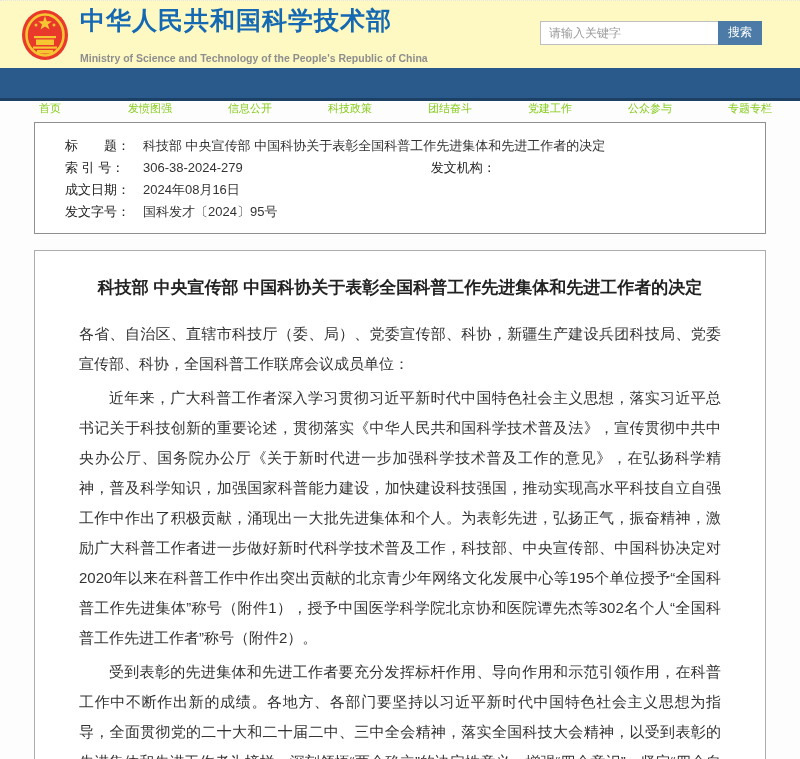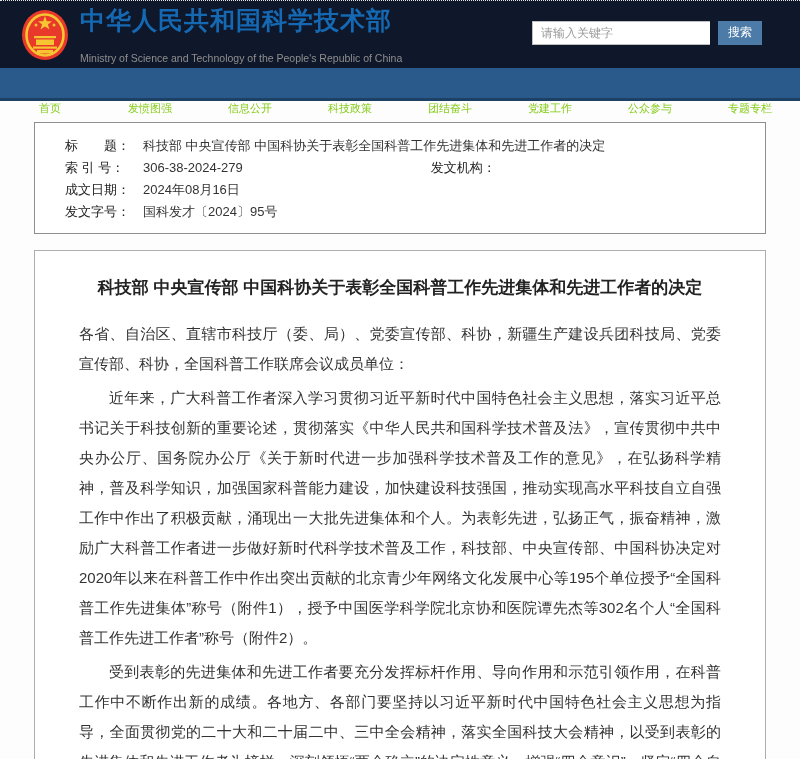--- a/index.html
+++ b/index.html
@@ -1,28 +1,28 @@
 <!DOCTYPE html>
 <html><head>
 <meta charset="utf-8">
 <style>
   * { margin:0; padding:0; box-sizing:border-box; }
   html,body { width:800px; height:759px; overflow:hidden; background:#fff;
     font-family:"Liberation Sans","DejaVu Sans",sans-serif; }
   .page { width:800px; height:759px; position:relative; background:#fdfdfd; }
 
   
-  .site-header { height:68px; background:#0f172a; display:flex; align-items:center;
+  .site-header { height:68px; background:#fef9c3; display:flex; align-items:center;
     justify-content:space-between; padding:0 38px 0 20px; border-top:1px dotted #e5e5e5; }
   .brand { display:flex; align-items:center; }
   .emblem { width:50px; height:54px; display:inline-flex; align-items:center; justify-content:center; }
   .brand-text { margin-left:10px; }
   .site-title { font-size:25px; font-weight:bold; color:#1569b3; letter-spacing:1px; line-height:28px; }
-  .site-subtitle { font-size:10.5px; color:#8e8e8e; margin-top:18px; }
-  .search { display:flex; align-items:flex-start; margin-top:-4px;gap:8px; }
+  .site-subtitle { font-size:10.5px; color:#8e8e8e; margin-top:18px;font-weight:bold; }
+  .search { display:flex; align-items:flex-start; margin-top:-4px; }
   .search input { width:178px; height:24px; border:1px solid #bfbfbf; border-right:none;
     padding:0 8px; font-size:12px; color:#333; outline:none; background:#fff; }
   .search input::placeholder { color:#9a9a9a; }
   .search button { width:44px; height:24px; background:#4d7ba7; color:#fff; border:none;
     font-size:12px; cursor:pointer; }
 
   
   .main-nav { height:33px; background:#2a5a8c; display:flex;
     border-bottom:3px solid #1c4165; }
   .nav-item { flex:1; display:flex; align-items:center; justify-content:center;

